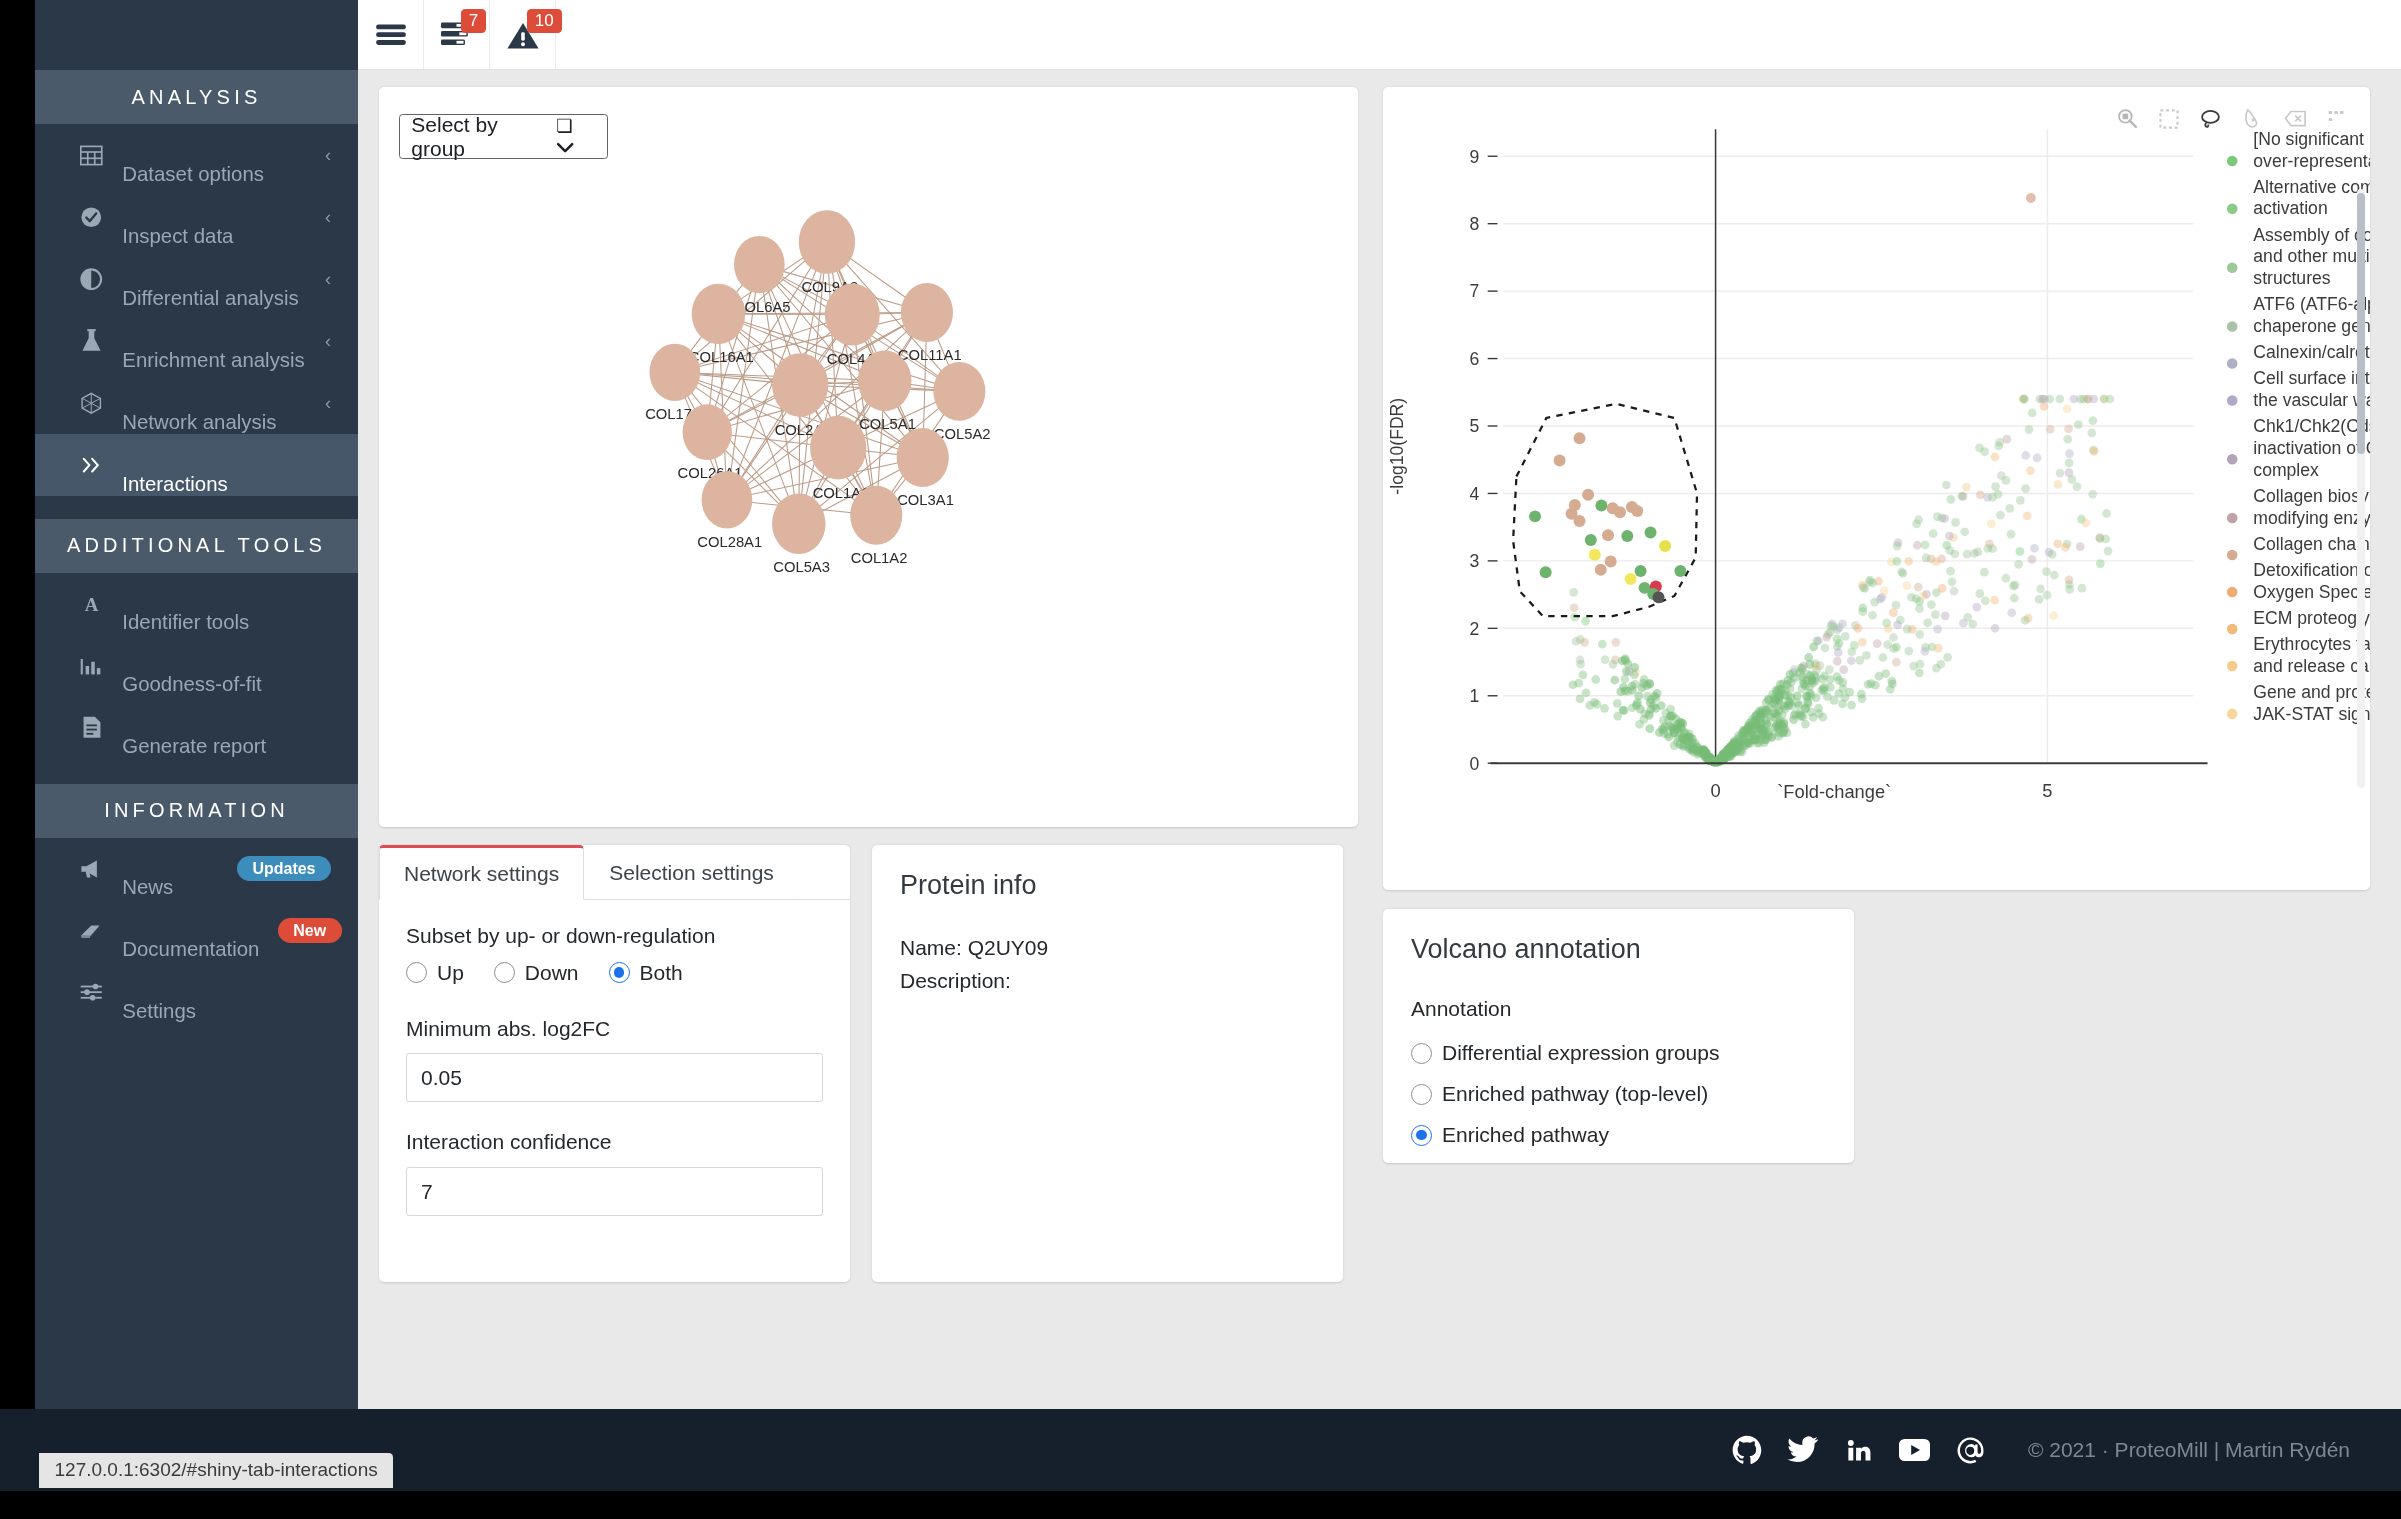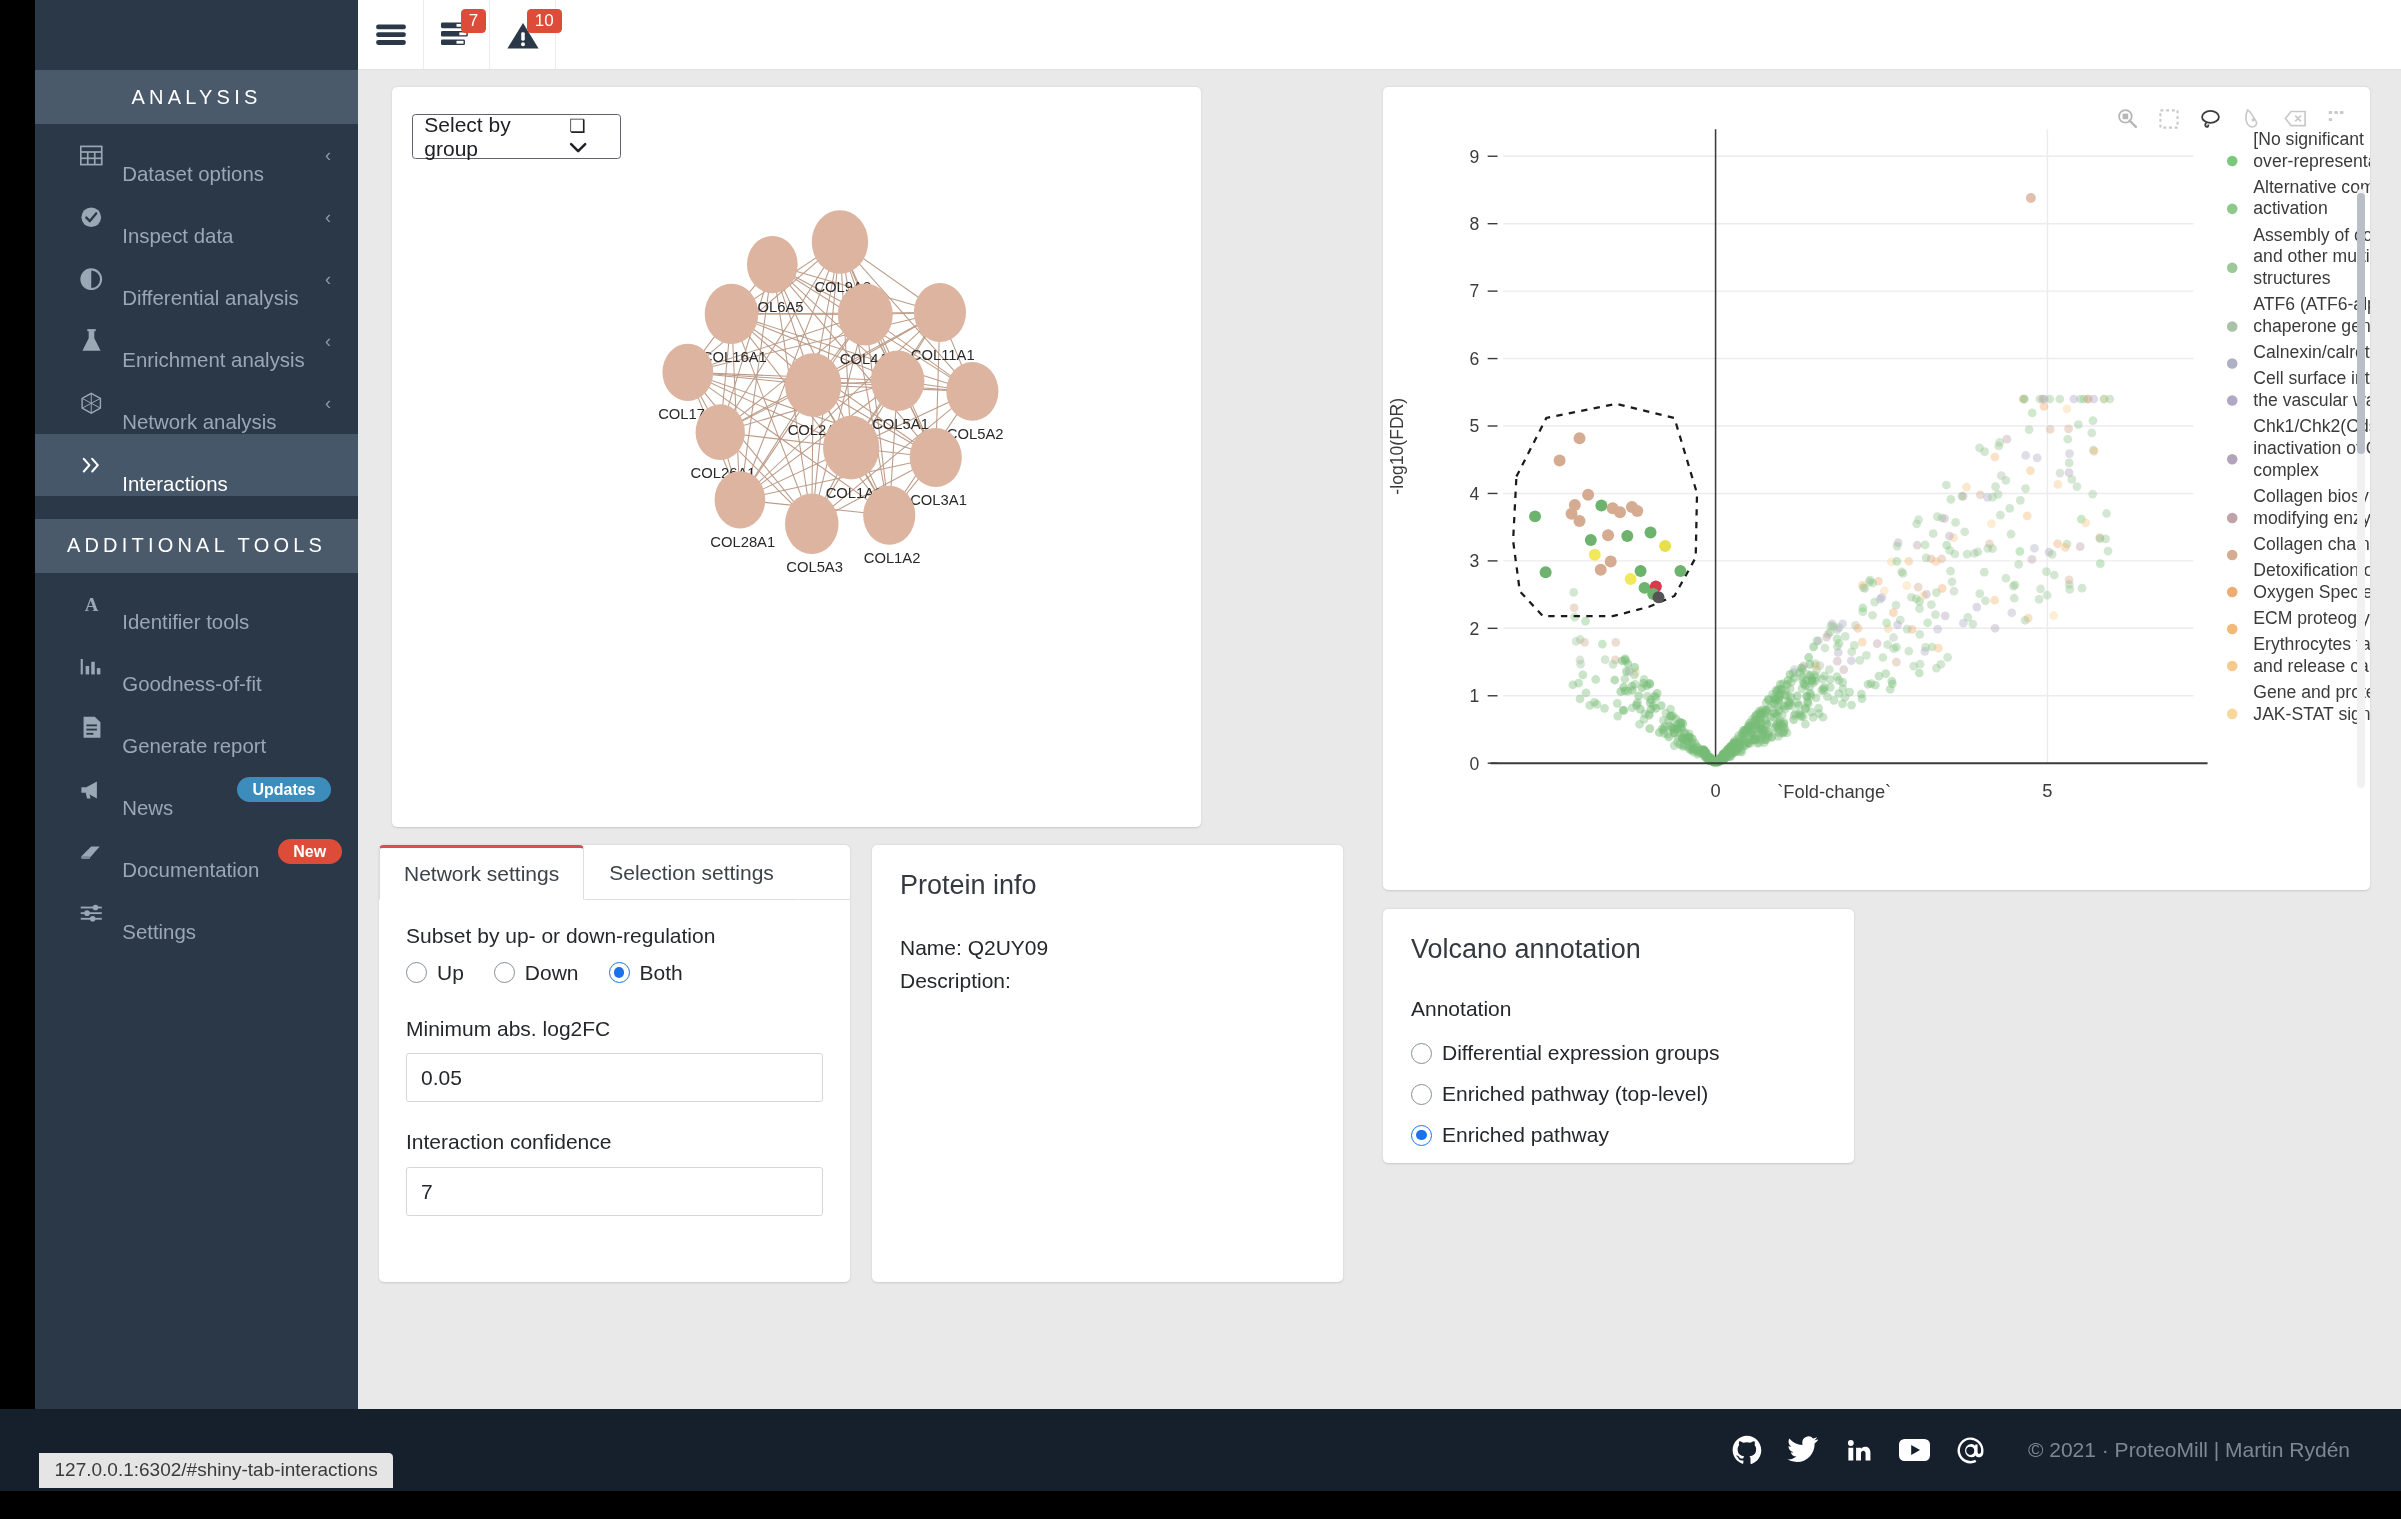--- a/index.html
+++ b/index.html
@@ -33,21 +33,21 @@
   .tb-btn { width:66px; display:flex; align-items:center; justify-content:center; position:relative;
             border-right:0.7px solid #ececec; }
   .tb-badge { position:absolute; top:8.5px; left:37px; background:#dd4b39; color:#fff; font-size:17px;
               border-radius:4.2px; padding:1.4px 7.8px; line-height:1.25; font-weight:500; }
 
   
   .content { position:absolute; left:358px; top:70px; right:0; bottom:110px; background:#e9e9e9; }
 
   .card { background:#fff; border-radius:5px; box-shadow:0 0.7px 2.1px rgba(0,0,0,.14); }
 
-  .net-card  { position:absolute; left:34px;  top:17px;  width:809px; height:740px; }
+  .net-card  { position:absolute; left:21px;  top:17px;  width:979px; height:740px; }
   .vol-card  { position:absolute; left:1025px;top:17px;  width:987px; height:803px; }
   .set-card  { position:absolute; left:21px;  top:775px;width:471px;  height:437px; }
   .prot-card { position:absolute; left:514px; top:775px;width:471px;  height:437px; }
 
   
   .selgroup { position:absolute; left:20px; top:27px; width:209px; height:45px; border:0.7px solid #5f6368;
               border-radius:3.5px; background:#fff; font-size:21px; color:#202124; padding:0 11.3px;
               display:flex; align-items:center; }
   .selgroup .cv { margin-left:auto; font-size:18.3px; }
   .netsvg { position:absolute; left:0; top:49px; width:979px; height:691px; }
@@ -246,20 +246,21 @@
         <svg class="i" width="20" height="22.5" viewBox="0 0 28 32">
             <path d="M2 1 h16 l8 8 v22 H2 z" fill="#9aa7b4"></path>
             <rect x="6" y="12" width="15" height="2.6" fill="#2b3847"></rect>
             <rect x="6" y="18" width="15" height="2.6" fill="#2b3847"></rect>
             <rect x="6" y="24" width="10" height="2.6" fill="#2b3847"></rect>
           </svg>
       </span>
       <span class="lbl">Generate report</span>
     </div>
 
+    <div class="sec-head" style="margin-top:25px">INFORMATION</div>
 
     <div class="nav-item">
       <span class="ico">
         <svg class="i" width="22.5" height="20" viewBox="0 0 32 28">
             <path d="M2 10 h7 L24 2 v24 L9 18 H2 z" fill="#9aa7b4"></path>
             <path d="M8 18 l2 8 h5 l-2 -8 z" fill="#9aa7b4"></path>
           </svg>
       </span>
       <span class="lbl">News</span>
       <span class="badge blue">Updates</span>

